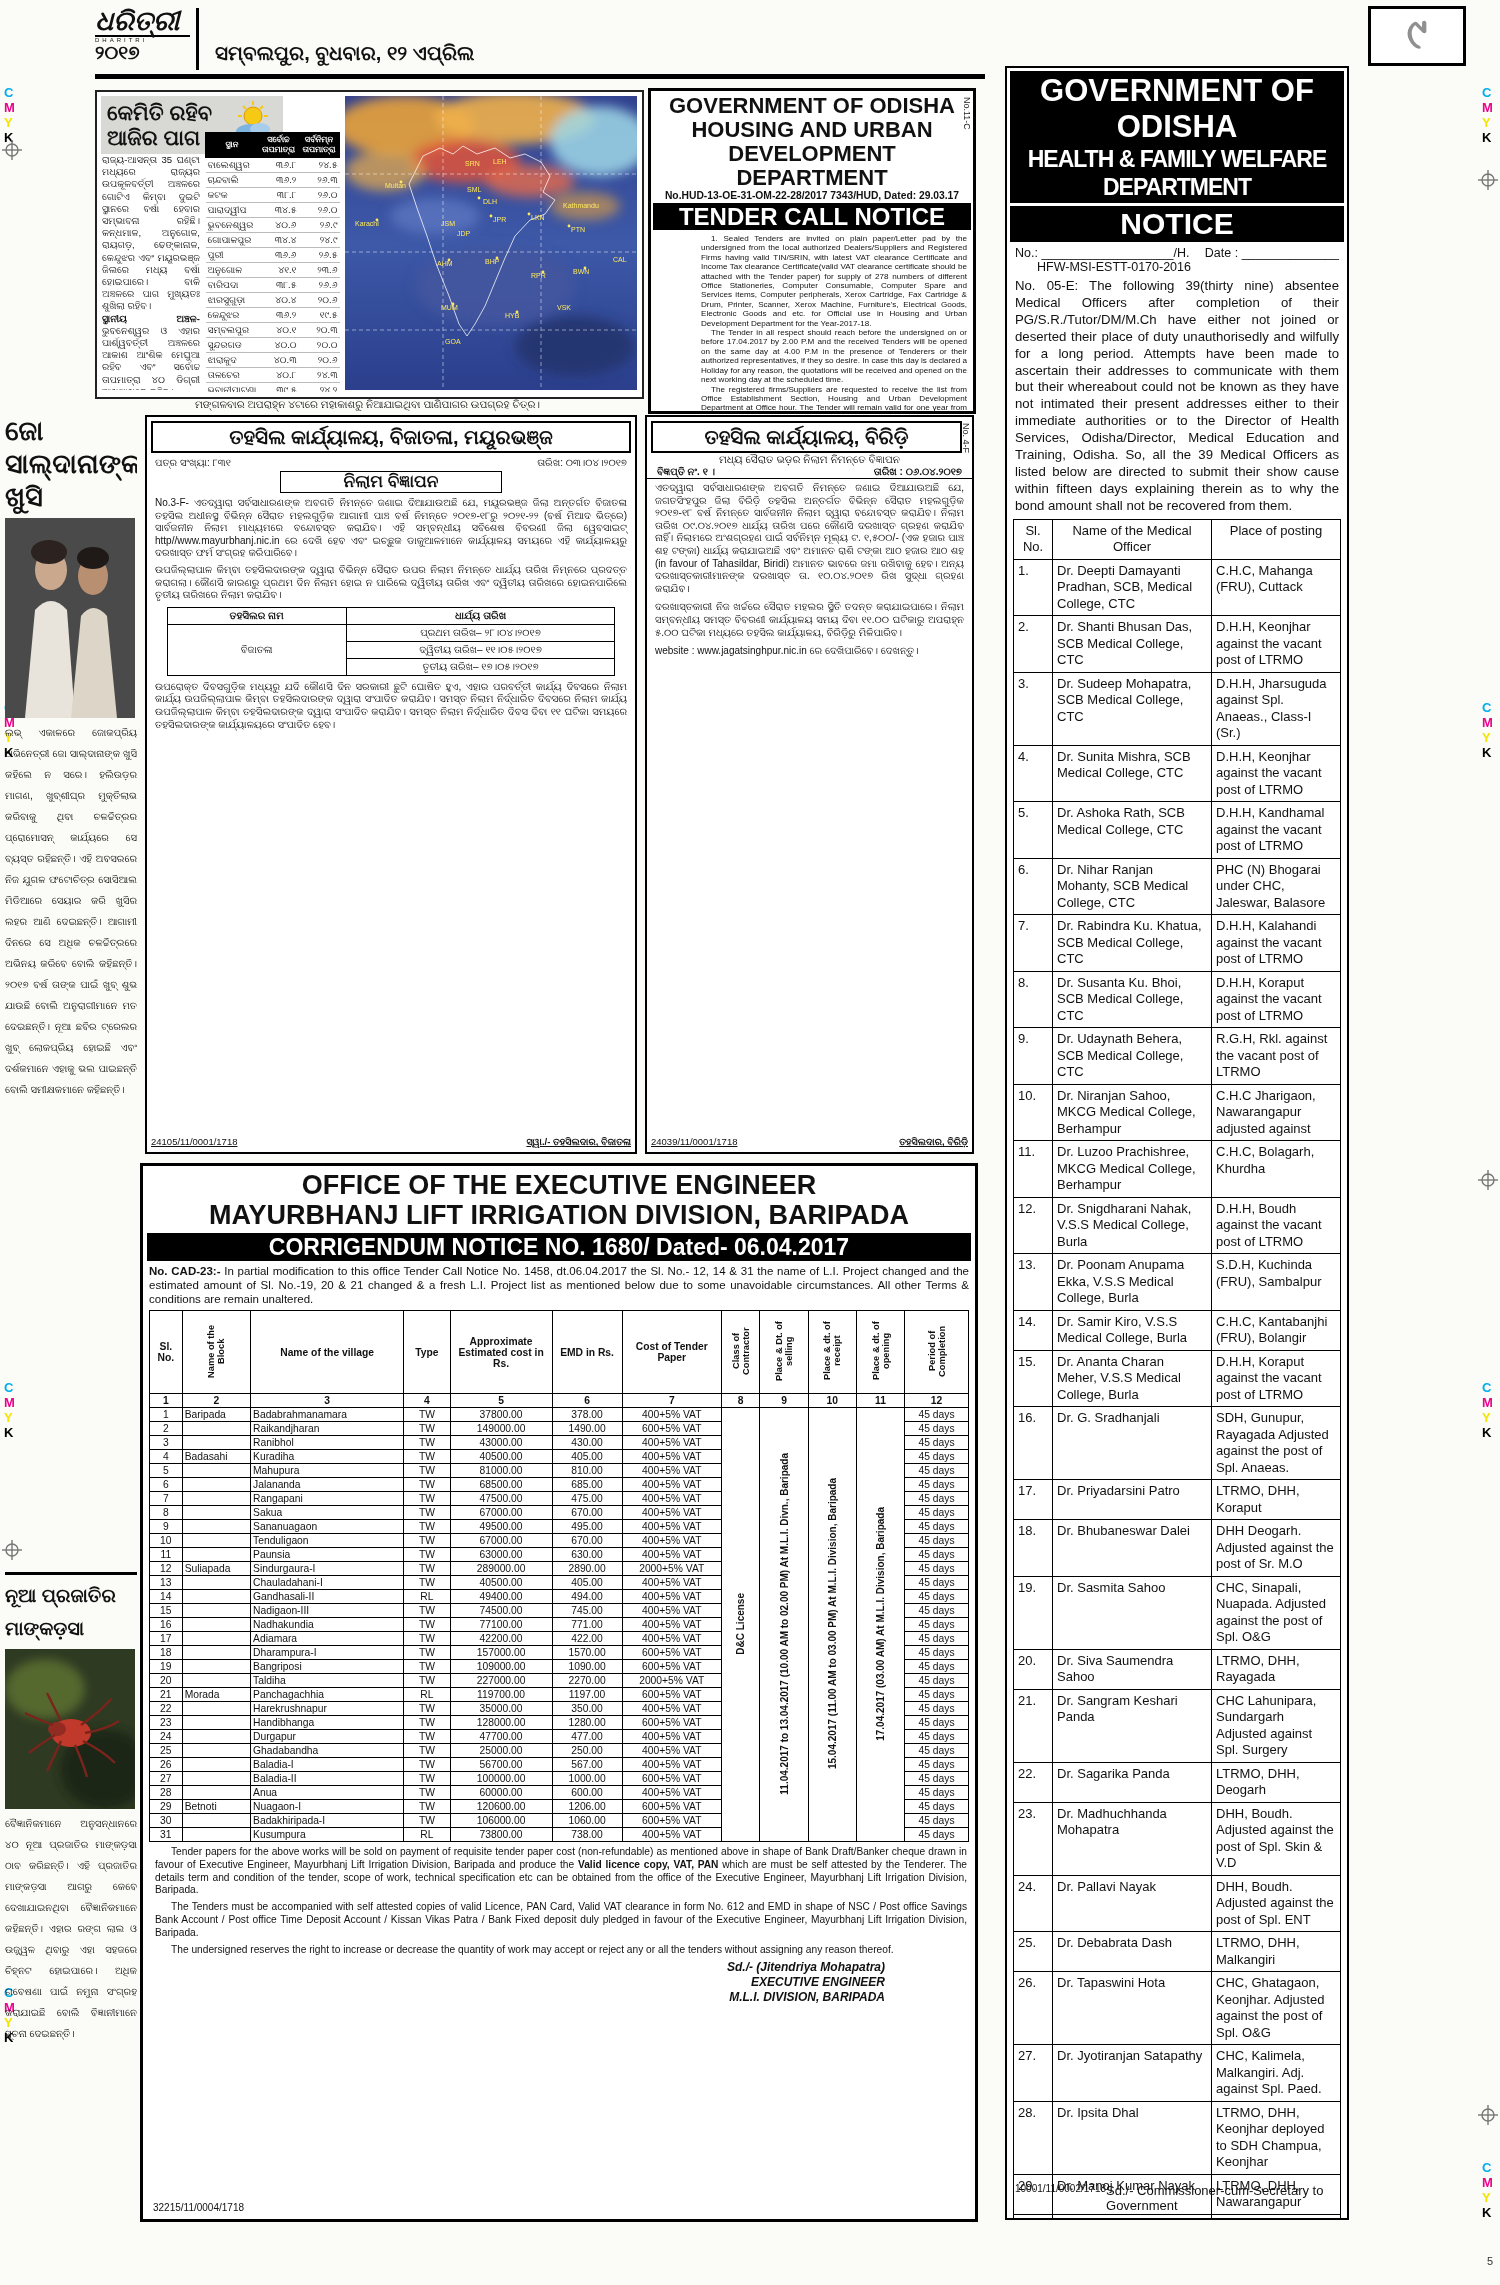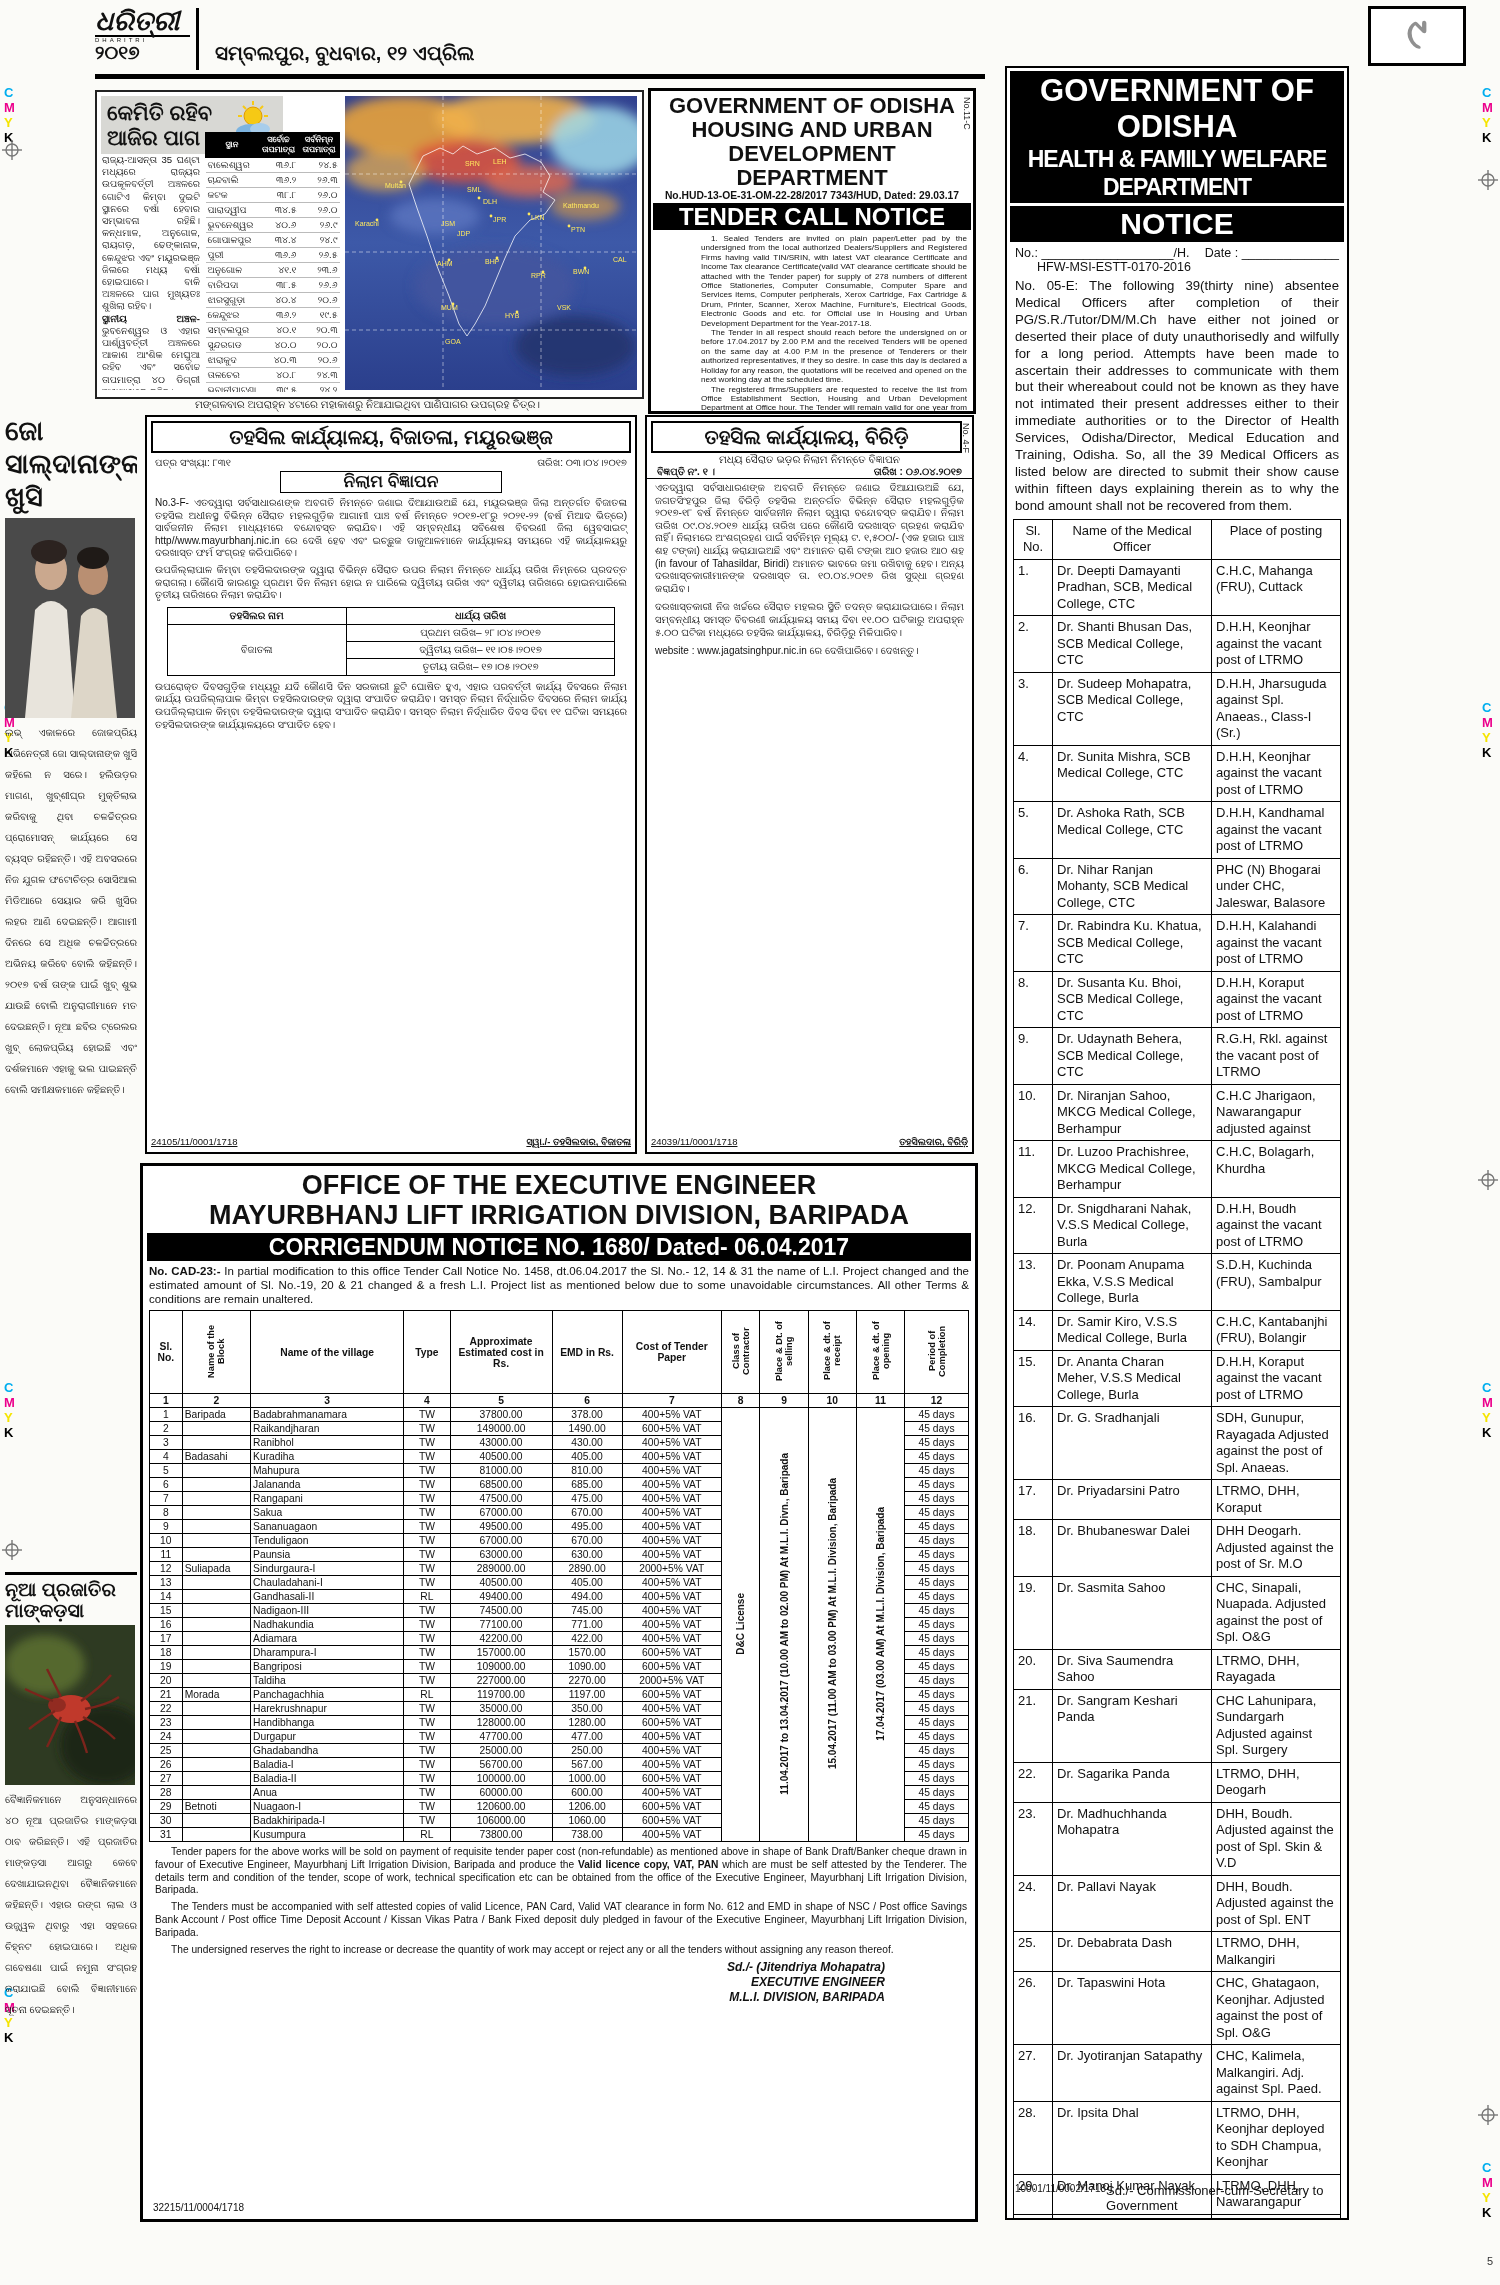--- a/index.html
+++ b/index.html
@@ -58,21 +58,21 @@
   .cor-table th,.cor-table td{border:1.2px solid #000;padding:1px 2px;text-align:center;vertical-align:middle;}
   .cor-table td.al{text-align:left;}
   .vhead{writing-mode:vertical-rl;transform:rotate(180deg);font-weight:bold;display:inline-block;max-height:78px;line-height:10px;font-size:9.3px;}
   .vtxt{writing-mode:vertical-rl;transform:rotate(180deg);font-weight:bold;font-size:10px;display:inline-block;max-height:600px;}
   .fineprint{font-size:10.2px;line-height:12.8px;}
   .fineprint p{margin:0 0 4px 0;text-indent:16px;}
   .cor-sig{font-style:italic;font-weight:bold;font-size:12px;line-height:15px;text-align:right;}
   
   .joe-head{font-size:27px;line-height:33px;font-weight:bold;}
   .ad-photo{background:linear-gradient(160deg,#777 0%,#5b5b5b 40%,#333 100%);}
-  .spider-head{font-size:19px;line-height:21px;font-weight:bold;border-top:3px solid #000;padding-top:4px;}
+  .spider-head{font-size:19px;line-height:33px;font-weight:bold;border-top:3px solid #000;padding-top:4px;}
   .left-col-text{font-size:10px;line-height:21px;text-align:justify;}
   
   .cmyk{display:flex;flex-direction:column;font-weight:bold;font-size:13px;line-height:15px;font-family:"Liberation Sans",sans-serif;}
   .cmyk .c{color:#00aeef}.cmyk .m{color:#ec008c}.cmyk .y{color:#f5e400}.cmyk .k{color:#000}
   .pageno{font-size:11px;color:#333;}
 </style>
 </head>
 <body>
 
 <div class="abs" style="left:95px;top:8px;width:95px;">

